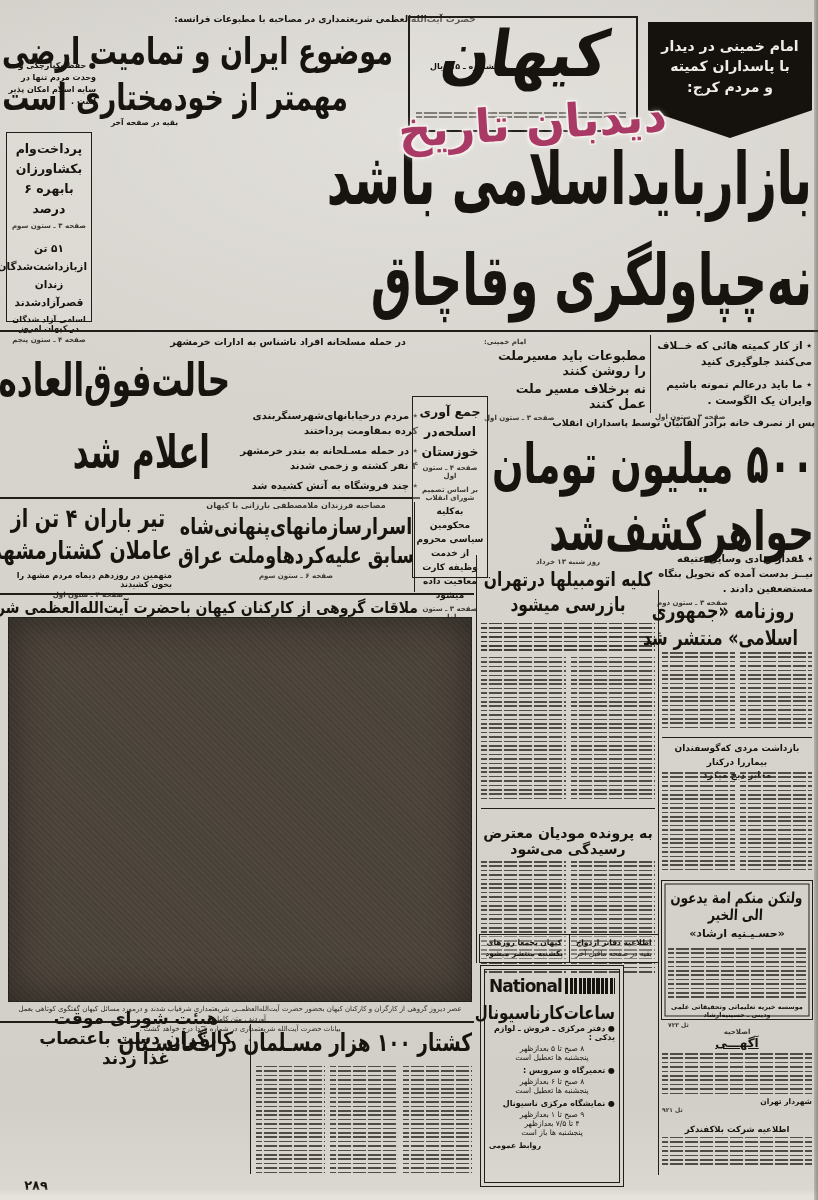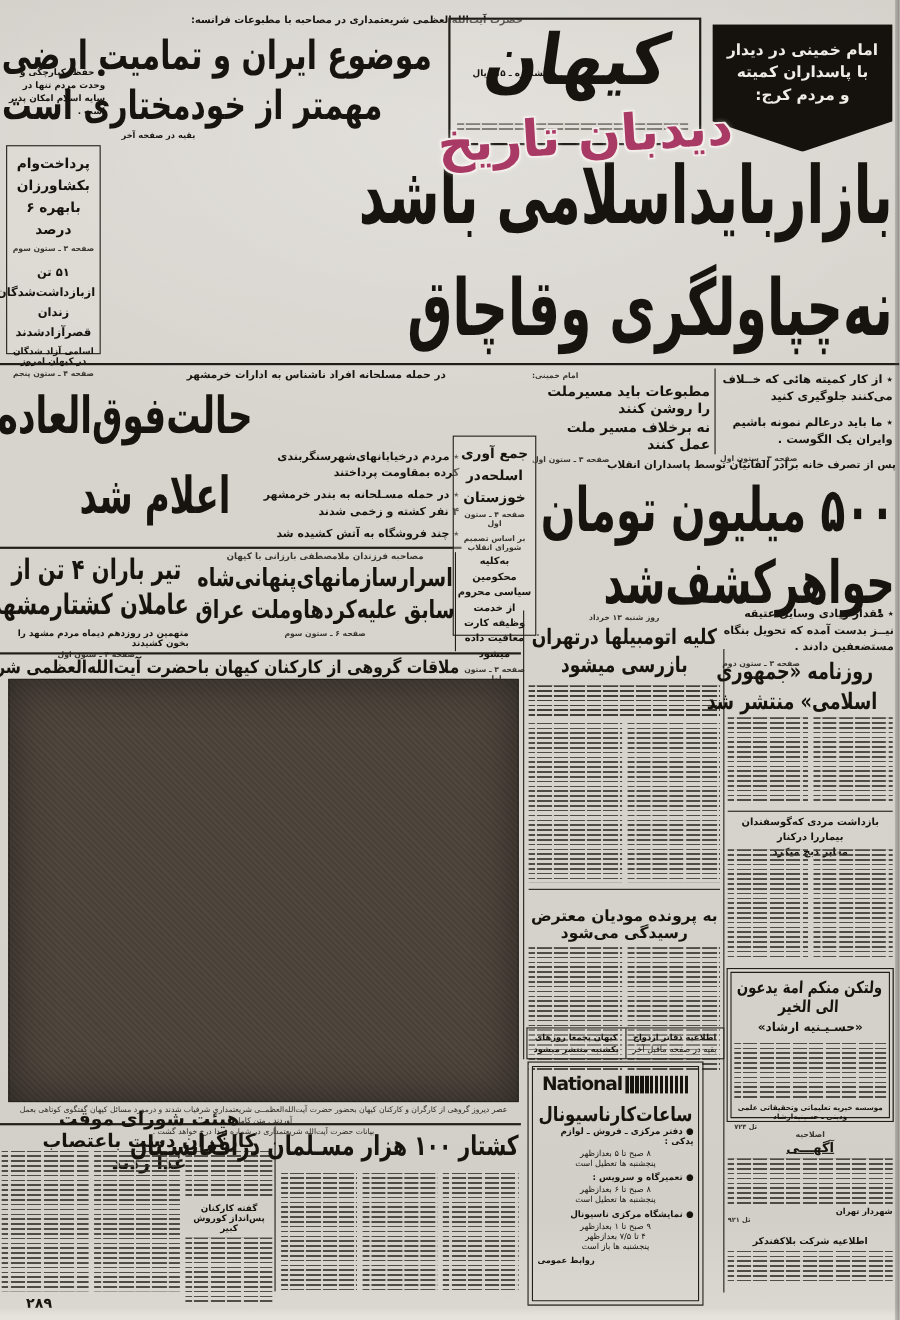--- a/index.html
+++ b/index.html
@@ -193,21 +193,21 @@
     <div style="flex:1; border-left:1px solid #211e19; padding-top:2px;">
       <div>اطلاعیه دفاتر ازدواج</div>
       <div style="font-weight:normal;">بقیه در صفحه ماقبل آخر</div>
     </div>
     <div style="flex:1; padding-top:2px;">
       <div>کیهان بجمعا روزهای</div>
       <div>یکشنبه منتشر میشود</div>
     </div>
   </div>
 
-  <div class="abs" style="left:480px; top:965px; width:160px; height:222px; border:1px solid #211e19; box-shadow:inset 0 0 0 3px rgba(216,213,207,1), inset 0 0 0 4px #211e19; padding:10px 8px 4px; box-sizing:border-box; text-align:center;">
+  <div class="abs" style="left:480px; top:965px; width:144px; height:222px; border:1px solid #211e19; box-shadow:inset 0 0 0 3px rgba(216,213,207,1), inset 0 0 0 4px #211e19; padding:10px 8px 4px; box-sizing:border-box; text-align:center;">
     <div style="display:flex; align-items:center; justify-content:center; gap:3px;">
       <span class="natlogo"></span>
       <span class="b" style="font-size:17px; letter-spacing:-1px; direction:ltr;">National</span>
     </div>
     <div class="b nw" style="font-size:15px; margin-top:6px; transform:scaleY(1.2); transform-origin:top center;">ساعات‌کارناسیونال</div>
     <div class="b rt" style="font-size:8px; margin-top:4px;">● دفتر مرکزی ـ فروش ـ لوازم یدکی :</div>
     <div style="font-size:7.5px; margin-top:2px;">۸ صبح تا ۵ بعدازظهر</div>
     <div style="font-size:7.5px;">پنجشنبه ها تعطیل است</div>
     <div class="b rt" style="font-size:8px; margin-top:4px;">● تعمیرگاه و سرویس :</div>
     <div style="font-size:7.5px; margin-top:2px;">۸ صبح تا ۶ بعدازظهر</div>
@@ -257,32 +257,20 @@
 
   <div class="abs ctr" style="left:662px; top:1124px; width:150px;">
     <div class="b" style="font-size:8.5px;">اطلاعیه شرکت بلاکفندکر</div>
     <div class="ftxt" style="height:30px; margin-top:3px;"></div>
   </div>
 
   <div class="abs rule" style="left:0; top:1021px; width:474px; height:1.5px;"></div>
   <div class="abs rule" style="left:250px; top:1024px; width:1px; height:150px;"></div>
 
   <div class="abs ctr b" style="right:572px; top:1008px; width:220px; font-size:17px;">هیئت شورای موقت کارگران دست باعتصاب غذا زدند</div>
-  <div class="abs" style="right:570px; top:1046px; width:246px;">
-    <div class="cols">
-      <div>
-        <div class="ftxt" style="height:42px;"></div>
-        <div class="b ctr" style="font-size:8px; margin:6px 0 4px;">گفته کارکنان پس‌انداز کوروش کبیر</div>
-        <div class="ftxtアーカイブ"></div>
-        <div class="ftxt" style="height:60px;"></div>
-      </div>
-      <div class="ftxt" style="height:128px;"></div>
-      <div class="ftxt" style="height:128px;"></div>
-    </div>
-  </div>
 
   <div class="abs rt hl nw" style="right:346px; top:1028px; font-size:18.5px; transform:scaleY(1.35); transform-origin:top right;">کشتار ۱۰۰ هزار مسـلمان درافغانسـتان</div>
   <div class="abs cols" style="right:346px; top:1066px; width:216px;">
     <div class="ftxt" style="height:108px;"></div>
     <div class="ftxt" style="height:108px;"></div>
     <div class="ftxt" style="height:108px;"></div>
   </div>
 
   <div class="abs b" style="right:770px; top:1178px; font-size:13px; letter-spacing:2px;">۲۸۹</div>
 

